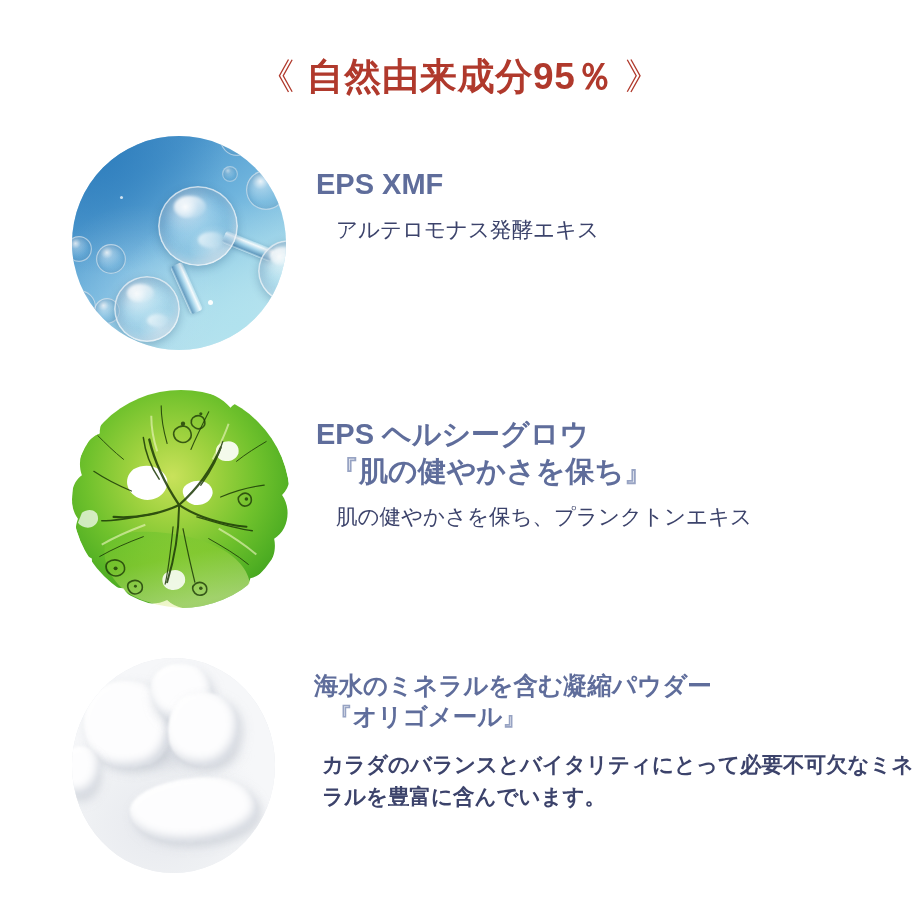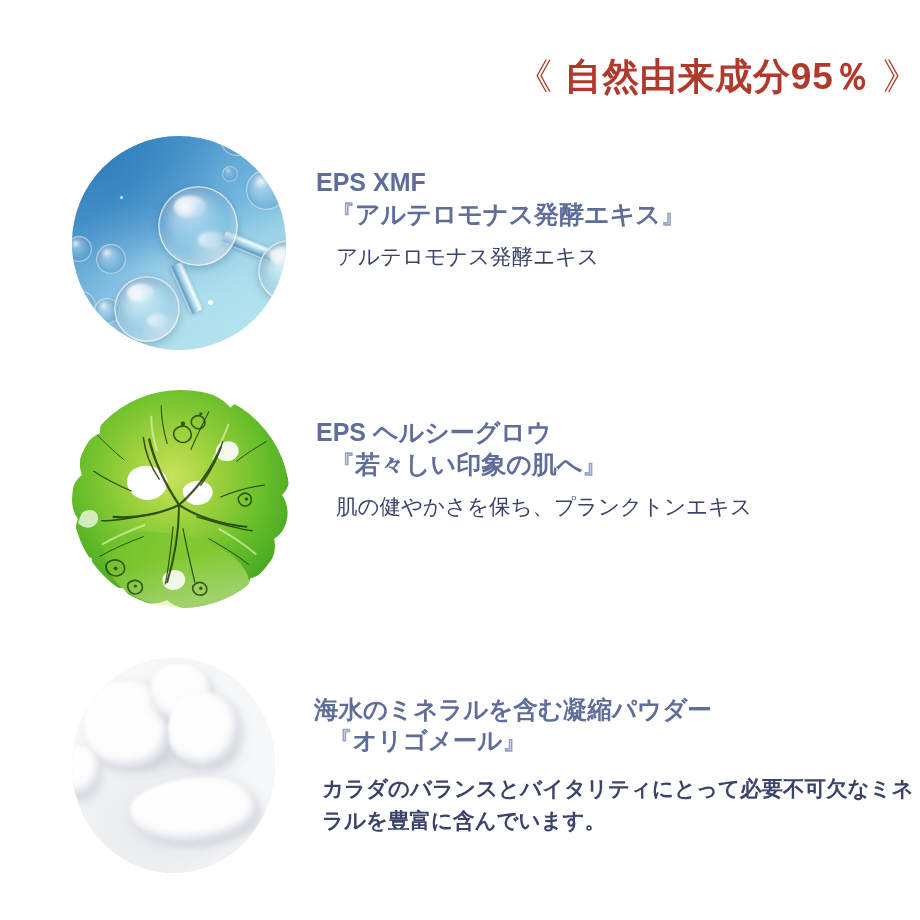--- a/index.html
+++ b/index.html
@@ -8,21 +8,21 @@
     width:920px; height:920px;
     background:#ffffff;
     font-family:"Liberation Sans","DejaVu Sans",sans-serif;
     overflow:hidden;
   }
   .page{ position:relative; width:920px; height:920px; background:#fff; }
 
   
   .title{
     position:absolute; left:0; top:52px; width:920px;
-    text-align:right;
+    text-align:center;
     font-size:37px; font-weight:700;
     letter-spacing:.02em;
     color:#b0392c;
     white-space:nowrap;
   }
   .title .brk{ font-weight:400; }
 
   
   .row{ position:absolute; left:0; width:920px; }
   #row1{ top:136px; height:215px; }
@@ -30,26 +30,26 @@
   #row3{ top:658px; height:216px; }
 
   .thumb{ position:absolute; left:72px; top:0; border-radius:50%; overflow:hidden; }
   #thumb1{ width:214px; height:214px; }
   #thumb2{ width:218px; height:222px; }
   #thumb3{ width:203px; height:215px; }
 
   .text{ position:absolute; }
   #text1{ left:316px; top:30px; }
   #text2{ left:316px; top:28px; }
-  #text3{ left:314px; top:12px;margin-top:24px; }
+  #text3{ left:314px; top:12px; }
 
   .head{
     color:#5f6d9b;
     font-weight:700;
-    font-size:25px;
+    font-size:29px;
     line-height:1.28;
     white-space:nowrap;
   }
   .head .l2{ padding-left:14px; display:block; }
   .head .brkl,.head .brkr{ color:#97a3c3; font-weight:600; }
   .desc{
     color:#3c436b;
     font-weight:400;
     font-size:21.5px;
     line-height:1.5;
@@ -201,21 +201,20 @@
       <div class="sphere" id="m-main"></div>
       <div class="sphere" id="m-right"></div>
       <div class="sphere" id="m-bot"></div>
       <div class="dot" id="d1"></div>
       <div class="dot" id="d2"></div>
     </div>
 
     <div class="text" id="text1">
       <div class="head">
         <span>EPS XMF</span>
-        <span class="l2"><span class="brkl">『</span><span>アルテロモナス発酵エキス</span><span class="brkr">』</span></span>
       </div>
       <div class="desc">アルテロモナス発酵エキス</div>
     </div>
   </div>
 
   <div class="row" id="row2">
 
     <div class="thumb" id="thumb2">
       <div class="algae">
         <svg viewBox="0 0 220 224" xmlns="http://www.w3.org/2000/svg" aria-hidden="true">
@@ -306,21 +305,21 @@
               <path d="M148 142 C162 150 174 158 186 168"></path>
             </g>
           </g>
         </svg>
       </div>
     </div>
 
     <div class="text" id="text2">
       <div class="head">
         <span>EPS ヘルシーグロウ</span>
-        <span class="l2"><span class="brkl">『</span><span>若々しい印象の肌へ</span><span class="brkr">』</span></span>
+        <span class="l2"><span class="brkl">『</span><span>肌の健やかさを保ち</span><span class="brkr">』</span></span>
       </div>
       <div class="desc">肌の健やかさを保ち、プランクトンエキス</div>
     </div>
   </div>
 
   <div class="row" id="row3">
 
     <div class="thumb" id="thumb3">
       <div class="powder"></div>
       <div class="pshade"></div>

